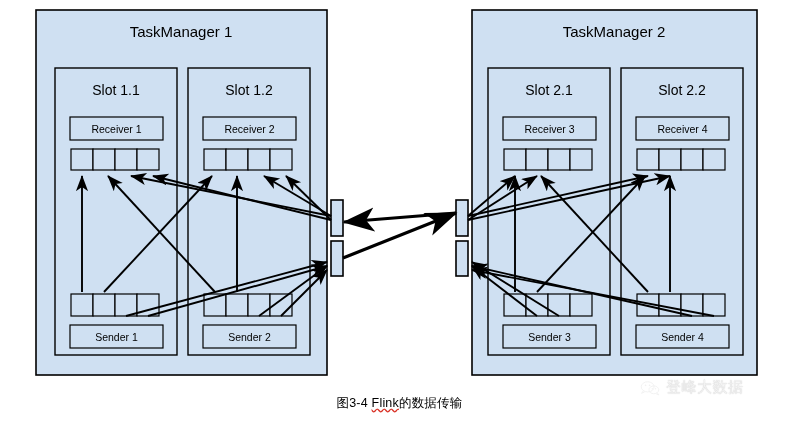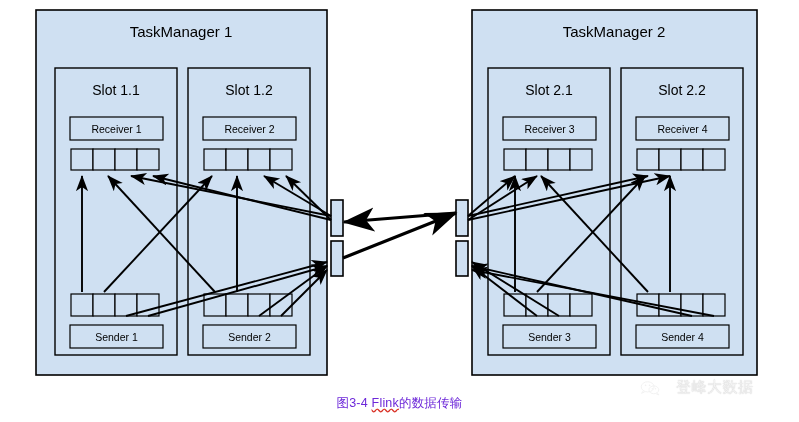--- a/index.html
+++ b/index.html
@@ -47,35 +47,35 @@
   .caption-wrap {
     position: absolute;
     left: 0;
     top: 393px;
     width: 799px;
     text-align: center;
   }
   .caption-text {
     display: inline-block;
     font-size: 12.5px;
-    color: #6d28d9;
+    color: #000000;
     font-family: "Liberation Sans", sans-serif;
     letter-spacing: 0.2px;
   }
   .caption-text .misspell {
     text-decoration: underline wavy #d93025;
     text-decoration-skip-ink: none;
   }
   .watermark {
     position: absolute;
     left: 640px;
     top: 378px;
     display: flex;
     align-items: center;
-    gap: 16px;
+    gap: 6px;
     opacity: 0.92;
   }
   .wm-logo {
     width: 20px;
     height: 16px;
     flex: 0 0 auto;
   }
   .wm-text {
     font-size: 15px;
     color: #f2f2f2;

